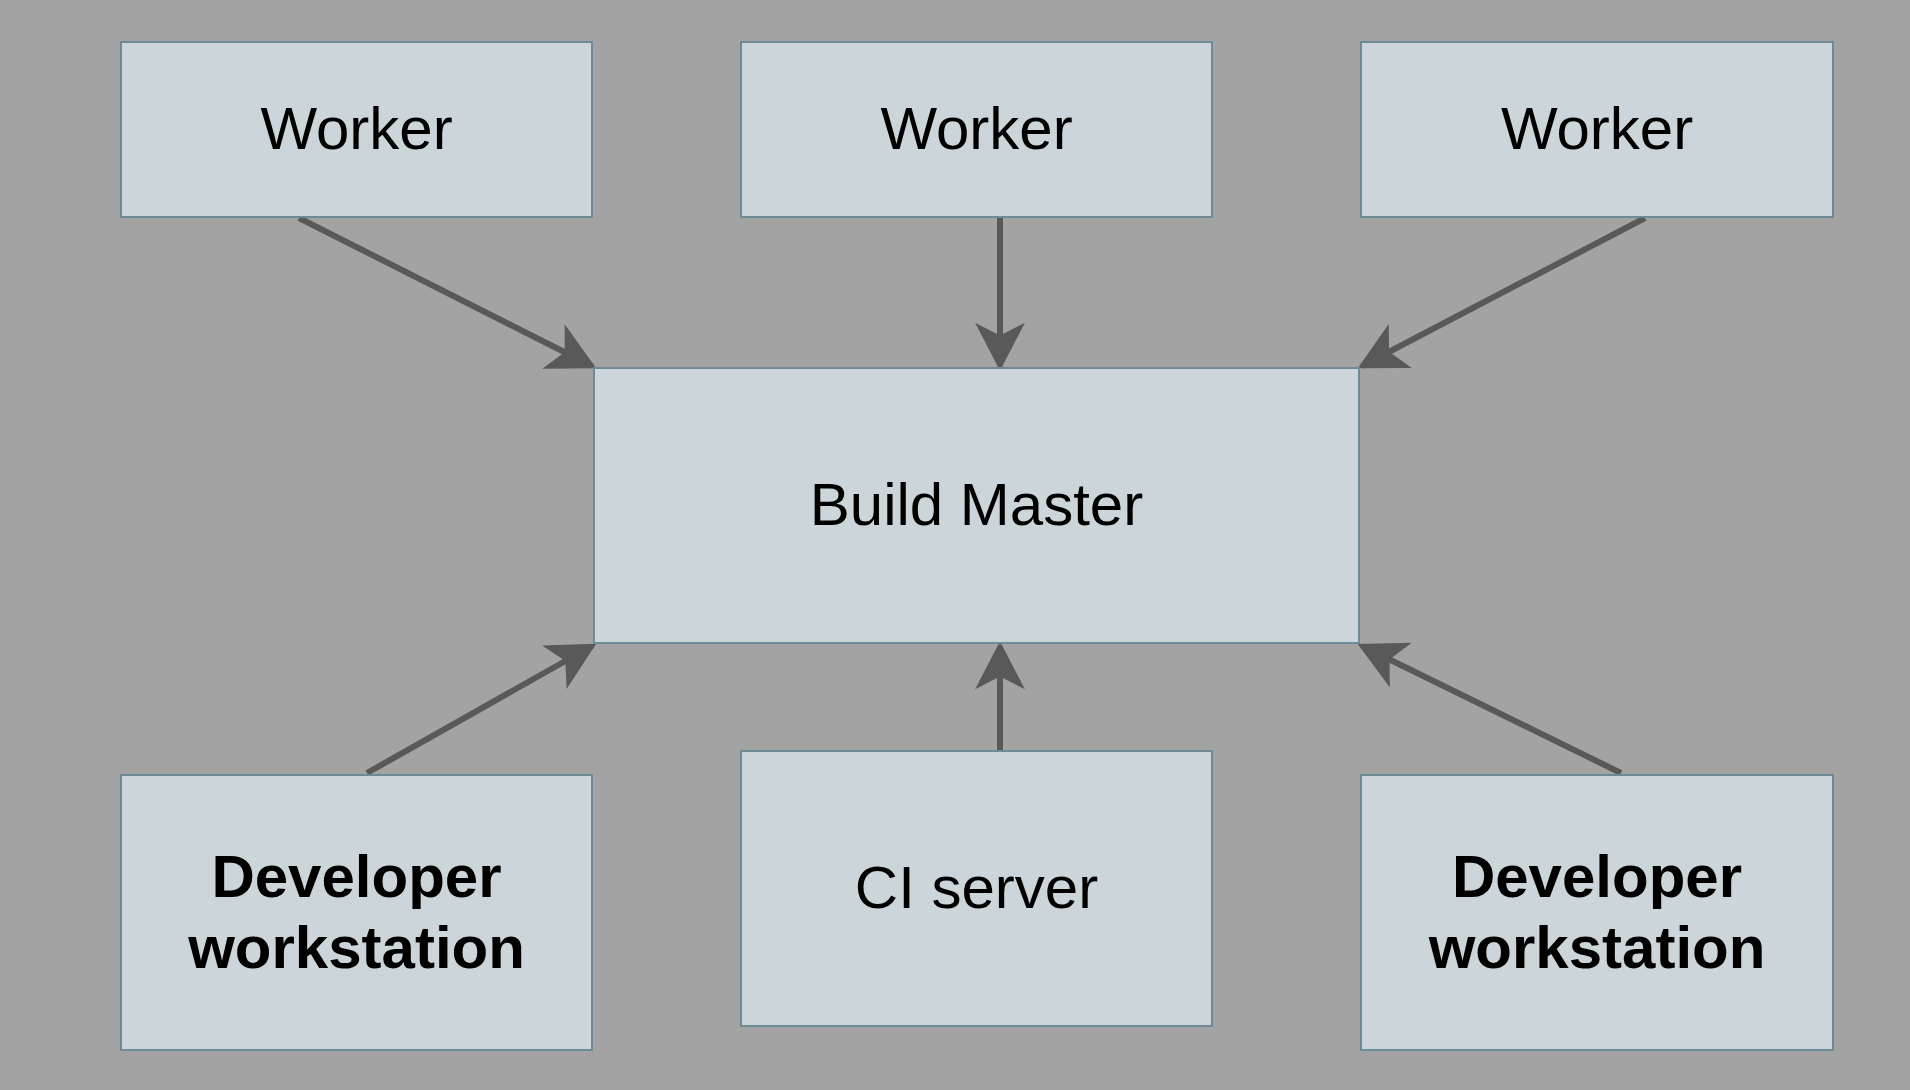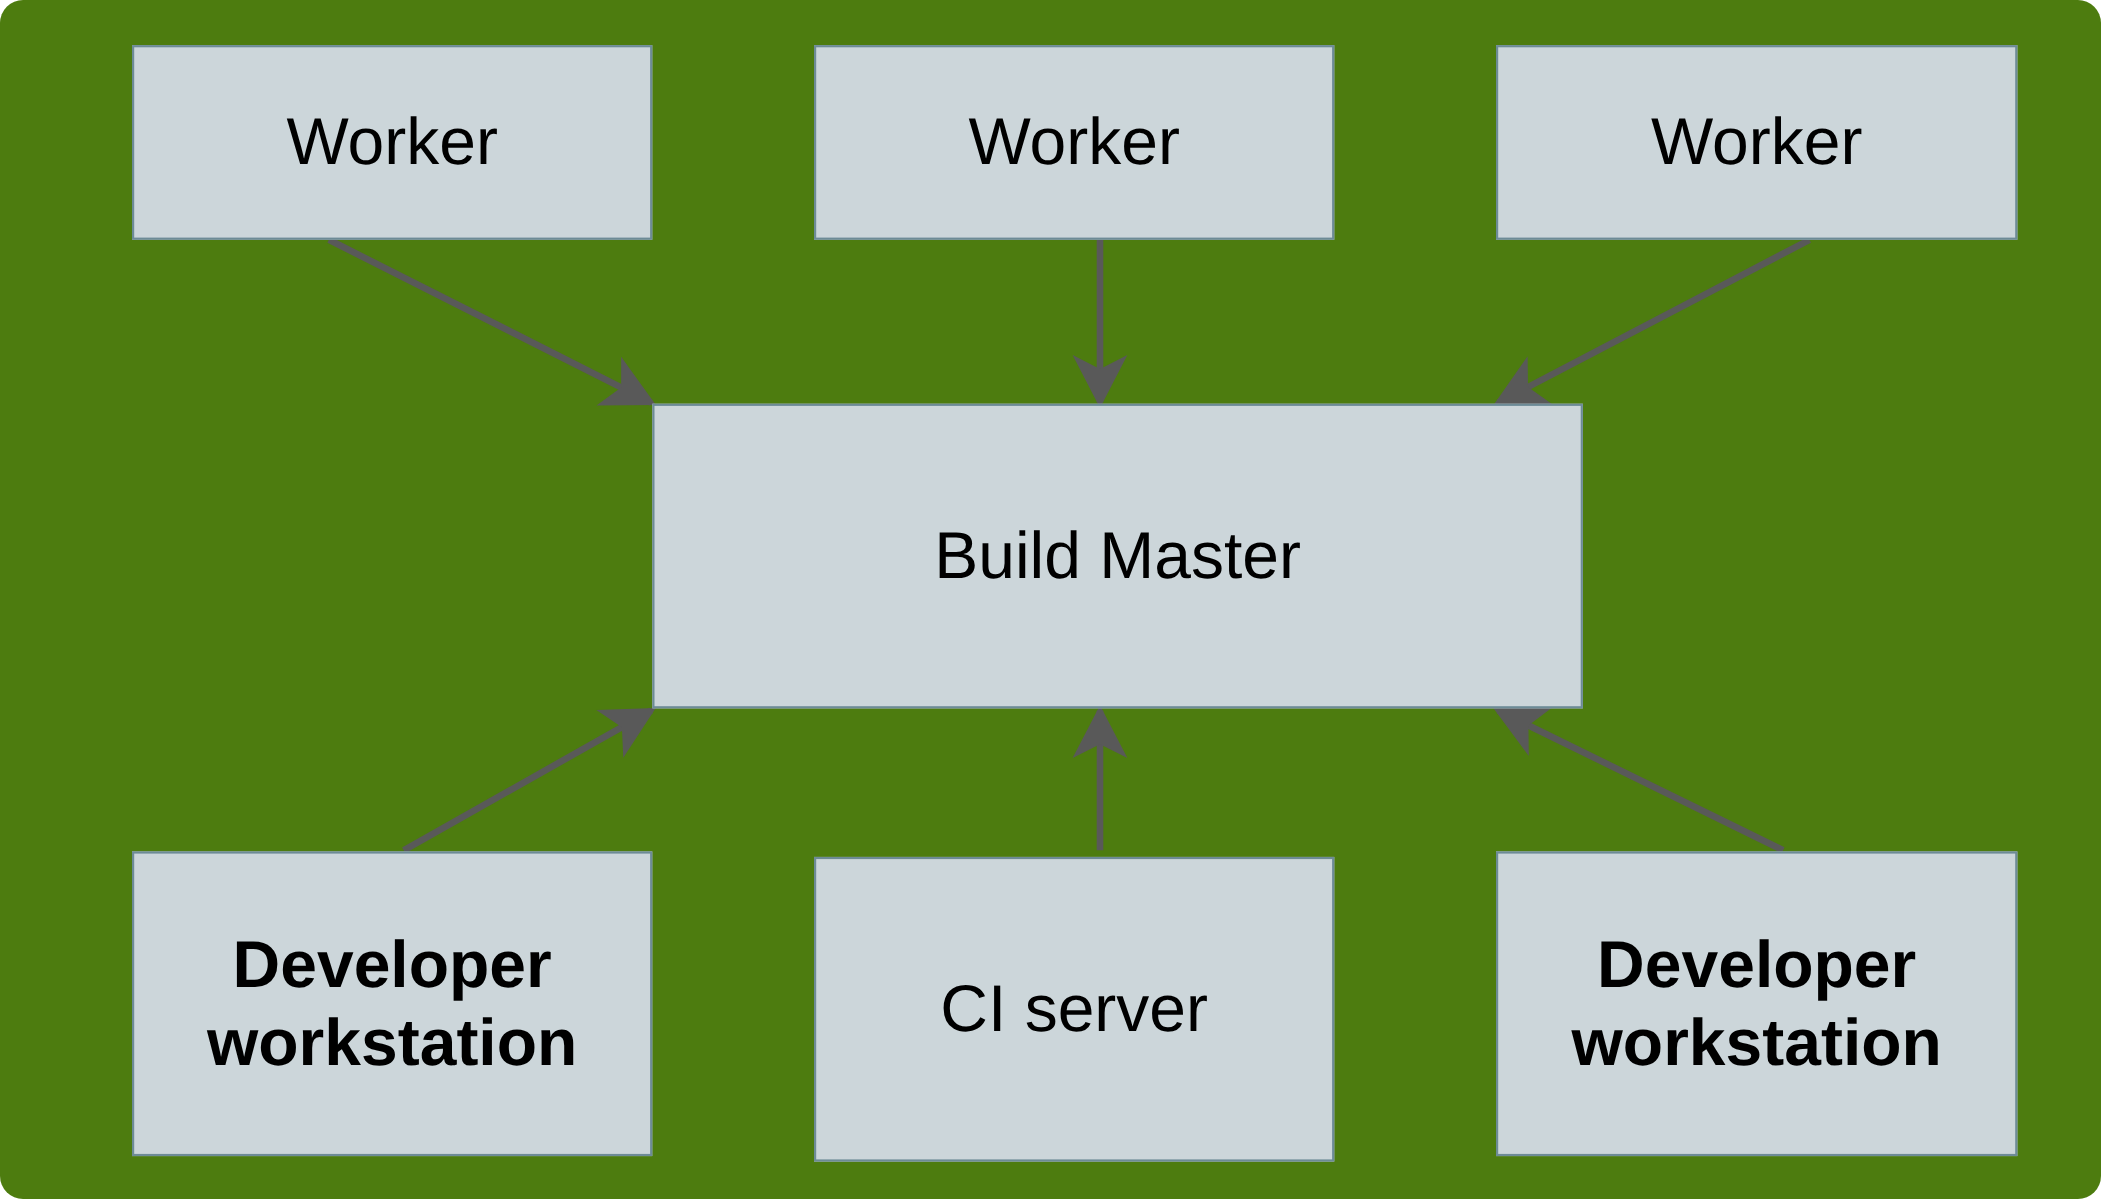--- a/index.html
+++ b/index.html
@@ -45,21 +45,21 @@
     left: 0;
     top: 0;
     width: 1910px;
     height: 1090px;
     z-index: 1;
   }
 </style>
 </head>
 <body>
 
-<div id="canvas" style="background: #4d7c0f; border-radius: 21px;">
+<div id="canvas" style="background: #a3a3a3;">
 
   <svg id="edges" viewBox="0 0 1910 1090" width="1910" height="1090" xmlns="http://www.w3.org/2000/svg">
     <defs>
       <marker id="arrowhead" markerWidth="9" markerHeight="9" refX="7.4" refY="4.5" orient="auto" markerUnits="strokeWidth">
         <path d="M 0.2 0.35 L 8.2 4.5 L 0.2 8.65 L 2.3 4.5 Z" fill="#595959"></path>
       </marker>
     </defs>
     <g id="edge-paths" stroke="#595959" stroke-width="6" fill="none">
         <line x1="299" y1="218" x2="592" y2="366" stroke="#595959" stroke-width="6" marker-end="url(#arrowhead)"></line>
         <line x1="1000" y1="218" x2="1000" y2="366" stroke="#595959" stroke-width="6" marker-end="url(#arrowhead)"></line>
@@ -67,21 +67,21 @@
         <line x1="367" y1="773" x2="592" y2="646" stroke="#595959" stroke-width="6" marker-end="url(#arrowhead)"></line>
         <line x1="1000" y1="773" x2="1000" y2="646" stroke="#595959" stroke-width="6" marker-end="url(#arrowhead)"></line>
         <line x1="1621" y1="773" x2="1362" y2="646" stroke="#595959" stroke-width="6" marker-end="url(#arrowhead)"></line>
       </g>
   </svg>
 
   <div id="nodes">
       <div class="node n-worker" style="left: 120px; top: 41px; width: 473px; height: 177px; background: rgb(204, 214, 218); border-color: rgb(109, 139, 150); color: rgb(0, 0, 0);"><span class="node-label">Worker</span></div>
       <div class="node n-worker" style="left: 740px; top: 41px; width: 473px; height: 177px; background: rgb(204, 214, 218); border-color: rgb(109, 139, 150); color: rgb(0, 0, 0);"><span class="node-label">Worker</span></div>
       <div class="node n-worker" style="left: 1360px; top: 41px; width: 474px; height: 177px; background: rgb(204, 214, 218); border-color: rgb(109, 139, 150); color: rgb(0, 0, 0);"><span class="node-label">Worker</span></div>
-      <div class="node n-master" style="left: 593px; top: 367px; width: 846px; height: 277px; background: rgb(204, 214, 218); border-color: rgb(109, 139, 150); color: rgb(0, 0, 0);"><span class="node-label">Build Master</span></div>
+      <div class="node n-master" style="left: 593px; top: 367px; width: 767px; height: 277px; background: rgb(204, 214, 218); border-color: rgb(109, 139, 150); color: rgb(0, 0, 0);"><span class="node-label">Build Master</span></div>
       <div class="node n-dev" style="left: 120px; top: 774px; width: 473px; height: 277px; background: rgb(204, 214, 218); border-color: rgb(109, 139, 150); color: rgb(0, 0, 0);"><span class="node-label">Developer
 workstation</span></div>
-      <div class="node n-ci" style="left: 740px; top: 779px; width: 473px; height: 277px; background: rgb(204, 214, 218); border-color: rgb(109, 139, 150); color: rgb(0, 0, 0);"><span class="node-label">CI server</span></div>
+      <div class="node n-ci" style="left: 740px; top: 750px; width: 473px; height: 277px; background: rgb(204, 214, 218); border-color: rgb(109, 139, 150); color: rgb(0, 0, 0);"><span class="node-label">CI server</span></div>
       <div class="node n-dev" style="left: 1360px; top: 774px; width: 474px; height: 277px; background: rgb(204, 214, 218); border-color: rgb(109, 139, 150); color: rgb(0, 0, 0);"><span class="node-label">Developer
 workstation</span></div>
     </div>
 
 </div>
 
 </body></html>

